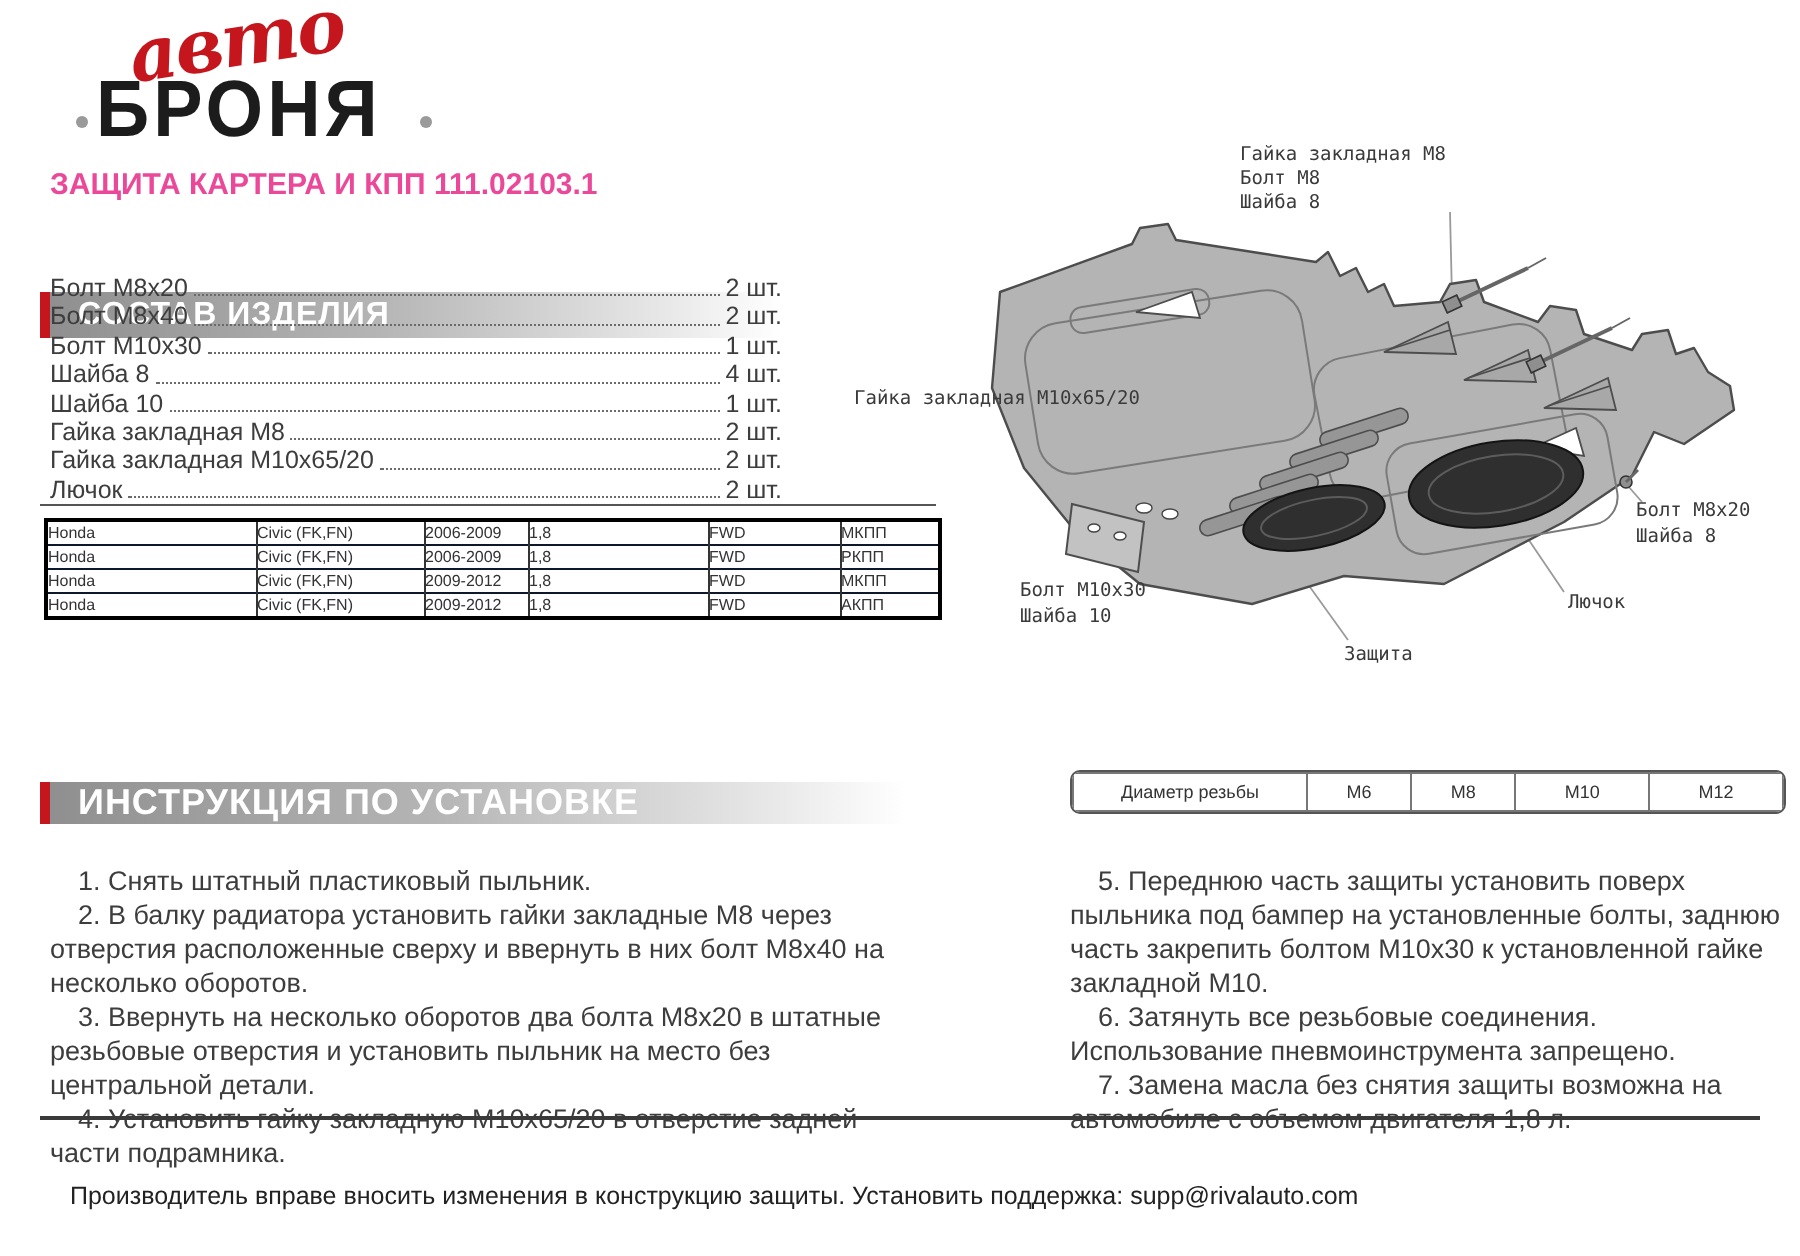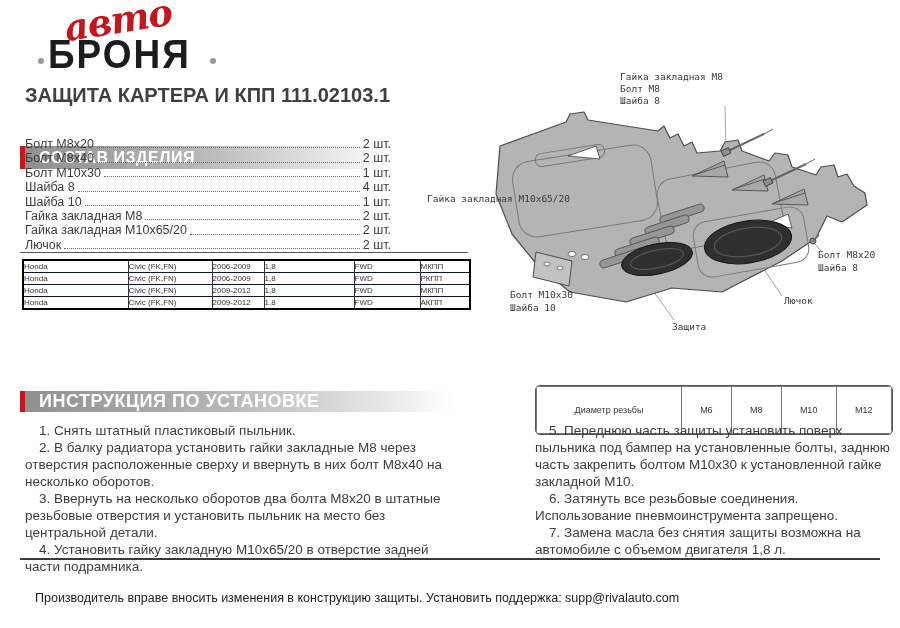--- a/index.html
+++ b/index.html
@@ -8,21 +8,21 @@
 
   
   .logo{position:absolute;left:22px;top:2px;width:220px;height:80px;}
   .logo-script{position:absolute;left:42px;top:-4px;font-family:"DejaVu Serif",serif;
         font-style:italic;font-weight:bold;font-size:37px;color:#c4161c;
         transform:rotate(-9deg);letter-spacing:-1px;}
   .logo-main{position:absolute;left:26px;top:32px;font-weight:800;font-size:37px;
         color:#1c1c1c;letter-spacing:2px;transform:scaleY(1.08);font-family:"Liberation Sans",sans-serif;}
   .logo-dot{position:absolute;top:56px;width:6px;height:6px;border-radius:50%;background:#9a9a9a;}
   .logo-dot.left{left:16px;} .logo-dot.right{left:188px;}
-  .doc-title{position:absolute;left:25px;top:84px;font-size:20px;font-weight:bold;color:#404040;}
+  .doc-title{position:absolute;left:25px;top:84px;font-size:15px;font-weight:bold;color:#ec4899;}
 
   
   .bar{position:absolute;height:23px;border-left:5px solid #c4161c;
        background:linear-gradient(90deg,#8f8f8f 0%,#b5b5b5 45%,#e9e9e9 85%,#fff 100%);
        display:flex;align-items:center;}
   .bar span{color:#fff;font-weight:bold;padding-left:14px;letter-spacing:.5px;}
   .bar.comp{left:20px;top:109px;width:366px;margin-top:37px;}
   .bar.comp span{font-size:16px;}
   .bar.inst{left:20px;top:391px;width:428px;height:21px;}
   .bar.inst span{font-size:18px;}
@@ -43,30 +43,30 @@
           border:1px solid #222;height:20px;padding:0;color:#111;}
   .vtable td{font-size:8px;text-align:left;border-left:1px solid #333;border-right:1px solid #333;
           border-top:1px solid #0f172a;height:11px;padding:0;color:#333;}
   .vtable tr.hdr th{border-bottom:2px solid #000;}
 
   
   .diagram{position:absolute;left:420px;top:56px;width:480px;height:315px;}
   .dlabel{font-family:"DejaVu Sans Mono",monospace;font-size:9.5px;fill:#3a3a3a;}
 
   
-  .steps{position:absolute;font-size:13.5px;line-height:17px;color:#3d3d3d;}
+  .steps{position:absolute;font-size:13.5px;line-height:17px;color:#3d3d3d;margin-top:10px;}
   .steps.left{left:25px;top:422px;width:432px;}
   .steps.right{left:535px;top:422px;width:362px;}
   .steps p{margin:0;text-indent:14px;}
 
   
   .torque-wrap{position:absolute;left:535px;top:385px;width:356px;border:1.5px solid #555;
           border-radius:5px;overflow:hidden;background:#fff;}
   .ttable{width:100%;border-collapse:collapse;}
-  .ttable td{font-size:9px;color:#333;text-align:center;height:14px;padding:16px;
+  .ttable td{font-size:9px;color:#333;text-align:center;height:14px;padding:2px;
           border:1px solid #777;}
   .ttable td:first-child{width:112px;}
 
   
   .footer-rule{position:absolute;left:20px;top:558px;width:860px;border-top:2px solid #3a3a3a;}
   .footer{position:absolute;left:35px;top:591px;font-size:12.5px;color:#222;}
   .footer b{font-weight:normal;}
 </style>
 </head>
 <body>

